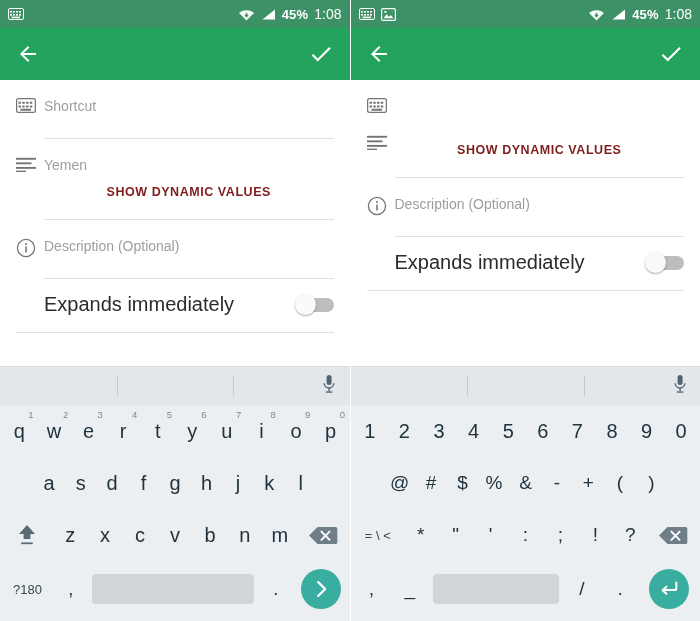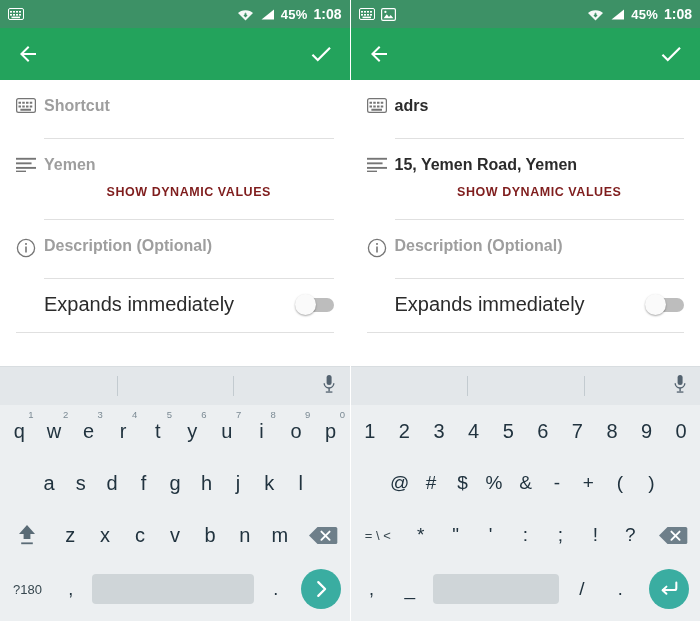--- a/index.html
+++ b/index.html
@@ -9,34 +9,34 @@
   .screens{display:flex;width:700px;height:621px;}
   .phone{width:350px;height:621px;position:relative;background:#fff;overflow:hidden;}
   .phone.left{border-right:1px solid #ffffff;}
 
   
   .statusbar{height:28px;background:#3d9166;display:flex;align-items:center;
              padding:0 8px;box-sizing:border-box;}
   .sb-left{display:flex;align-items:center;gap:6px;}
   .sb-right{margin-left:auto;display:flex;align-items:center;gap:6px;}
   .sb-text{color:#fff;font-size:13px;font-weight:bold;letter-spacing:.2px;}
-  .sb-time{color:#fff;font-size:14px;font-weight:bold;}
+  .sb-time{color:#fff;font-size:14px;font-weight:normal;}
   .ic{display:inline-block;line-height:0;}
 
   
   .appbar{height:52px;background:#23a35c;display:flex;align-items:center;
           padding:0 16px;box-sizing:border-box;}
   .appbar .spacer{flex:1;}
 
   
   .form{padding:0;background:#fff;height:282px;box-sizing:border-box;}
   .field{display:flex;align-items:flex-start;padding:16px 16px 0 16px;box-sizing:border-box;}
   .field .ficon{width:28px;min-width:28px;padding-top:2px;}
   .field .fbody{flex:1;}
-  .ftext{font-size:16px;color:#9e9e9e;line-height:20px;font-weight:bold;}
+  .ftext{font-size:14px;color:#9e9e9e;line-height:20px;}
   .ftext.filled{color:#2b2b2b;}
   .underline{height:1px;background:#e0e0e0;margin-top:22px;}
   .underline.tight{margin-top:20px;}
   .dyn{text-align:center;font-size:12.5px;font-weight:bold;color:#7f1d1d;
        letter-spacing:.55px;padding:10px 0 0 0;}
   .toggle-row{display:flex;align-items:center;padding:14px 16px 0 44px;
               box-sizing:border-box;}
   .toggle-label{font-size:20px;color:#2b2b2b;flex:1;}
   .switch{width:36px;height:14px;border-radius:7px;background:#bdbdbd;position:relative;}
   .switch .thumb{position:absolute;left:-3px;top:-4px;width:21px;height:21px;
@@ -369,37 +369,32 @@
               <rect x="5" y="3" width="2" height="1.6" fill="#757575"></rect>
               <rect x="8" y="3" width="2" height="1.6" fill="#757575"></rect>
               <rect x="11" y="3" width="2" height="1.6" fill="#757575"></rect>
               <rect x="2" y="6" width="2" height="1.6" fill="#757575"></rect>
               <rect x="5" y="6" width="2" height="1.6" fill="#757575"></rect>
               <rect x="8" y="6" width="2" height="1.6" fill="#757575"></rect>
               <rect x="11" y="6" width="2" height="1.6" fill="#757575"></rect>
               <rect x="3.5" y="8.6" width="8.5" height="1.6" fill="#757575"></rect>
             </svg>
         </div>
-        <div class="fbody">
-          <div class="ftext filled">adrs</div>
-          <div class="underline"></div>
-        </div>
       </div>
 
       <div class="field">
         <div class="ficon">
           <svg width="20" height="15" viewBox="0 0 18 13">
               <rect x="0" y="0.5" width="18" height="1.7" fill="#757575"></rect>
               <rect x="0" y="4.6" width="14" height="1.7" fill="#757575"></rect>
               <rect x="0" y="8.7" width="18" height="1.7" fill="#757575"></rect>
               <rect x="0" y="12" width="9" height="1.3" fill="#757575"></rect>
             </svg>
         </div>
         <div class="fbody">
-          <div class="ftext filled">15, Yemen Road, Yemen</div>
           <div class="dyn">SHOW DYNAMIC VALUES</div>
           <div class="underline tight"></div>
         </div>
       </div>
 
       <div class="field">
         <div class="ficon">
           <svg width="20" height="20" viewBox="0 0 20 20">
               <circle cx="10" cy="10" r="8.6" fill="none" stroke="#757575" stroke-width="1.3"></circle>
               <rect x="9.2" y="8.5" width="1.6" height="6" fill="#757575"></rect>

